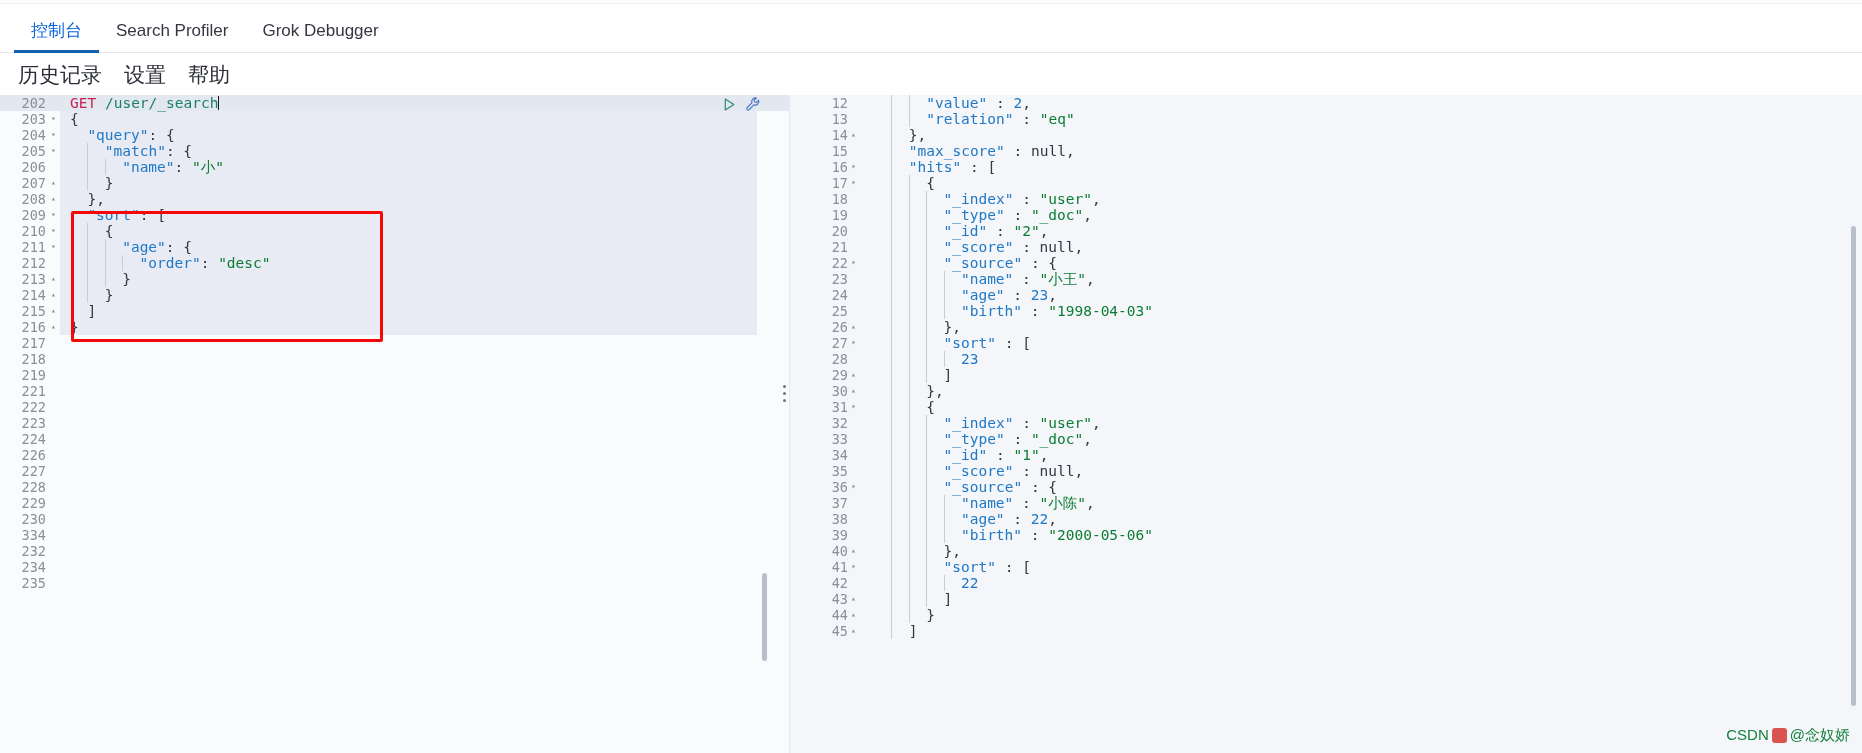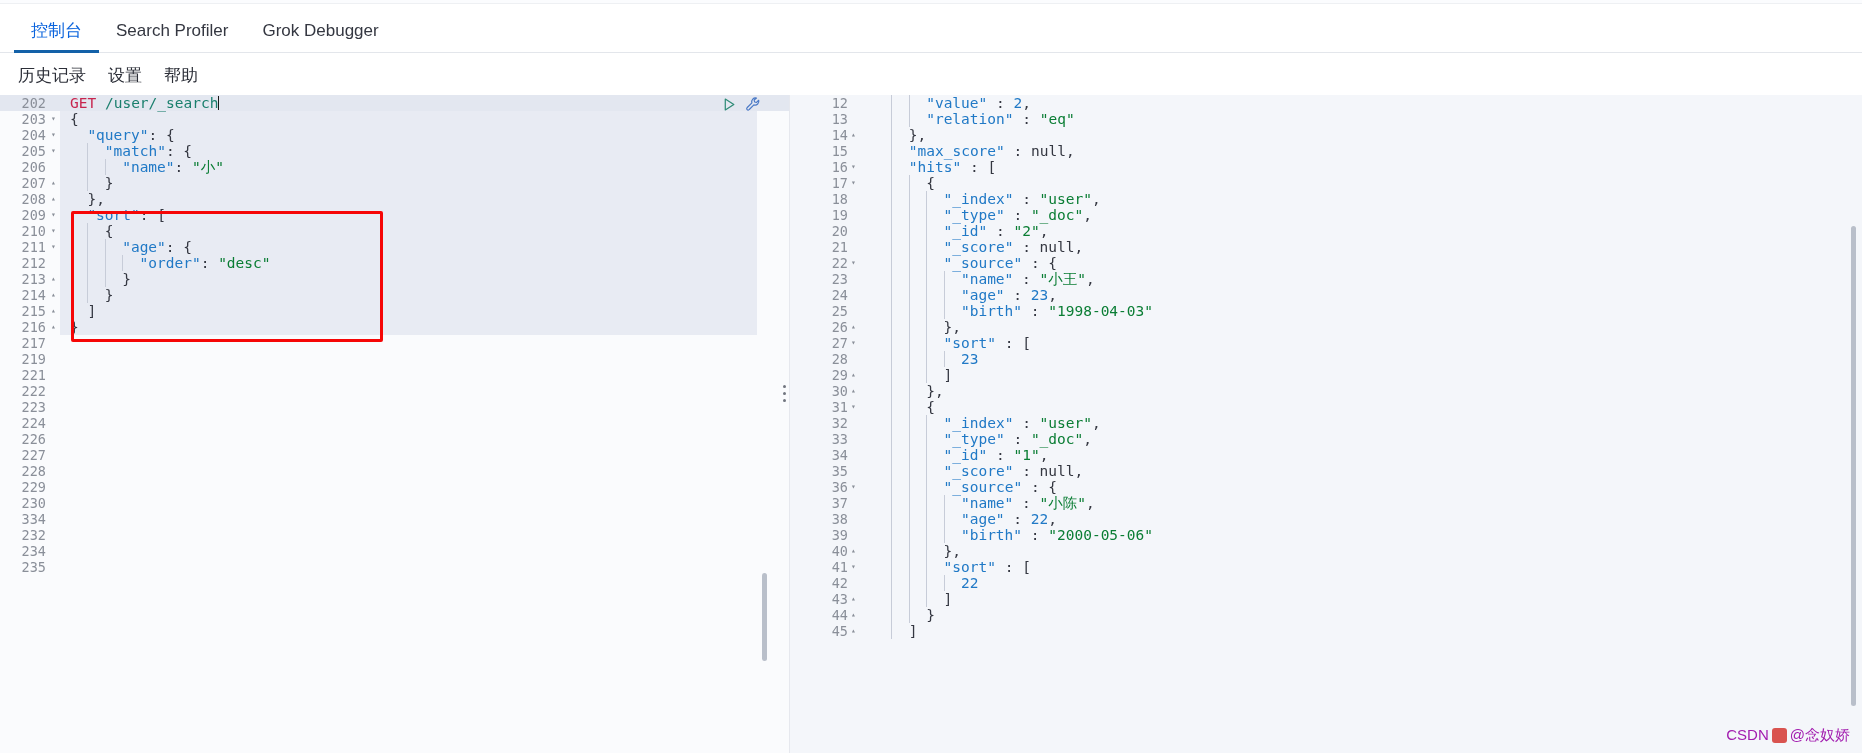--- a/index.html
+++ b/index.html
@@ -36,21 +36,21 @@
     height: 3px; background: #1361a8;
   }
 
   
   .submenu {
     position: absolute; top: 53px; left: 0; width: 1862px; height: 44px;
     background: #ffffff;
     display: flex; align-items: center;
     padding-left: 18px; gap: 22px;
   }
-  .submenu-item { font-size: 17px; color: #2c2f38; cursor: pointer; white-space: nowrap; }
+  .submenu-item { font-size: 21px; color: #2c2f38; cursor: pointer; white-space: nowrap; }
 
   
   .console {
     position: absolute; top: 95px; left: 0;
     width: 1862px; height: 658px;
     display: flex;
     background: #f5f7fa;
   }
   .pane-left  { position: relative; width: 790px; height: 658px; background: #fafbfd; overflow:hidden;
                 border-right: 1px solid #e6e8ee; }
@@ -160,21 +160,21 @@
   .grip {
     position: absolute; top: 290px; left: 4px;
     width: 3px; height: 17px;
     display:flex; flex-direction:column; justify-content:space-between;
   }
   .grip i { display:block; width:3px; height:3px; border-radius:50%; background:#71757f; }
 
   
   .watermark {
     position: absolute; right: 12px; bottom: 8px;
-    font-size: 15px; color: #a21caf; white-space: nowrap;
+    font-size: 15px; color: #15803d; white-space: nowrap;
     z-index: 6;
   }
   .watermark .wm-av {
     display:inline-block; width:15px; height:15px; border-radius:3px;
     background:#d9534f; vertical-align:-3px; margin:0 3px;
   }
 
   
   .frame-artifact {
     position:absolute; left:0; top:0; width:1862px; height:4px; background:#ffffff;
@@ -228,20 +228,21 @@
             <div class="line"><div class="gutter">208<span class="fold">▴</span></div><div class="code"><span style="display:inline-block;width:17.4px"></span><span class="k-punct">}</span><span class="k-punct">,</span></div></div>
             <div class="line"><div class="gutter">209<span class="fold">▾</span></div><div class="code"><span style="display:inline-block;width:17.4px"></span><span class="k-key">"sort"</span><span class="k-punct">:</span><span class="k-punct"> </span><span class="k-punct">[</span></div></div>
             <div class="line"><div class="gutter">210<span class="fold">▾</span></div><div class="code"><span style="display:inline-block;width:17.4px"></span><span class="indent-guide"></span><span style="display:inline-block;width:16.4px"></span><span class="k-punct">{</span></div></div>
             <div class="line"><div class="gutter">211<span class="fold">▾</span></div><div class="code"><span style="display:inline-block;width:17.4px"></span><span class="indent-guide"></span><span style="display:inline-block;width:16.4px"></span><span class="indent-guide"></span><span style="display:inline-block;width:16.4px"></span><span class="k-key">"age"</span><span class="k-punct">:</span><span class="k-punct"> </span><span class="k-punct">{</span></div></div>
             <div class="line"><div class="gutter">212</div><div class="code"><span style="display:inline-block;width:17.4px"></span><span class="indent-guide"></span><span style="display:inline-block;width:16.4px"></span><span class="indent-guide"></span><span style="display:inline-block;width:16.4px"></span><span class="indent-guide"></span><span style="display:inline-block;width:16.4px"></span><span class="k-key">"order"</span><span class="k-punct">:</span><span class="k-punct"> </span><span class="k-str">"desc"</span></div></div>
             <div class="line"><div class="gutter">213<span class="fold">▴</span></div><div class="code"><span style="display:inline-block;width:17.4px"></span><span class="indent-guide"></span><span style="display:inline-block;width:16.4px"></span><span class="indent-guide"></span><span style="display:inline-block;width:16.4px"></span><span class="k-punct">}</span></div></div>
             <div class="line"><div class="gutter">214<span class="fold">▴</span></div><div class="code"><span style="display:inline-block;width:17.4px"></span><span class="indent-guide"></span><span style="display:inline-block;width:16.4px"></span><span class="k-punct">}</span></div></div>
             <div class="line"><div class="gutter">215<span class="fold">▴</span></div><div class="code"><span style="display:inline-block;width:17.4px"></span><span class="k-punct">]</span></div></div>
             <div class="line"><div class="gutter">216<span class="fold">▴</span></div><div class="code"><span class="k-punct">}</span></div></div>
             <div class="line"><div class="gutter">217</div><div class="code"></div></div>
+            <div class="line"><div class="gutter">218</div><div class="code"></div></div>
             <div class="line"><div class="gutter">219</div><div class="code"></div></div>
             <div class="line"><div class="gutter">221</div><div class="code"></div></div>
             <div class="line"><div class="gutter">222</div><div class="code"></div></div>
             <div class="line"><div class="gutter">223</div><div class="code"></div></div>
             <div class="line"><div class="gutter">224</div><div class="code"></div></div>
             <div class="line"><div class="gutter">226</div><div class="code"></div></div>
             <div class="line"><div class="gutter">227</div><div class="code"></div></div>
             <div class="line"><div class="gutter">228</div><div class="code"></div></div>
             <div class="line"><div class="gutter">229</div><div class="code"></div></div>
             <div class="line"><div class="gutter">230</div><div class="code"></div></div>

